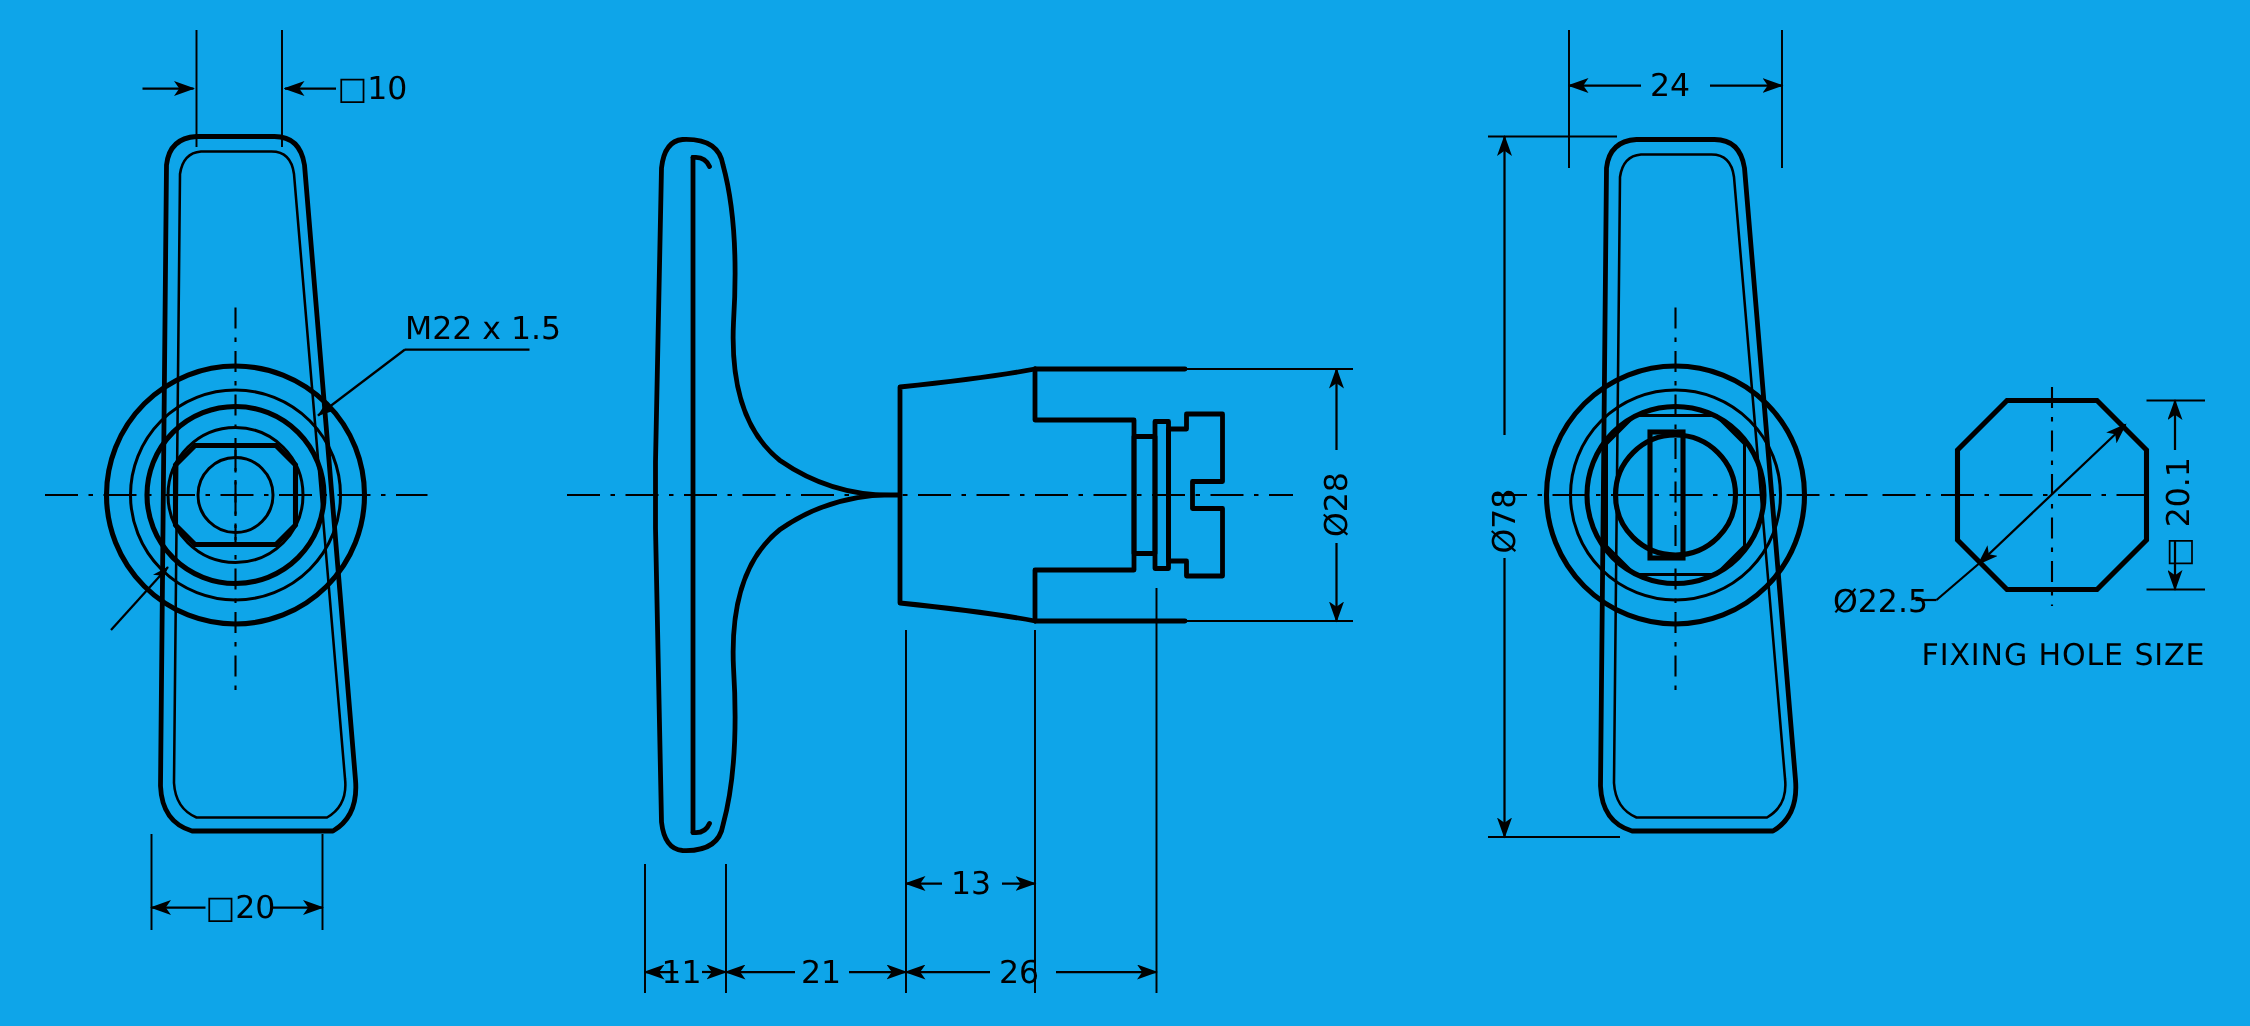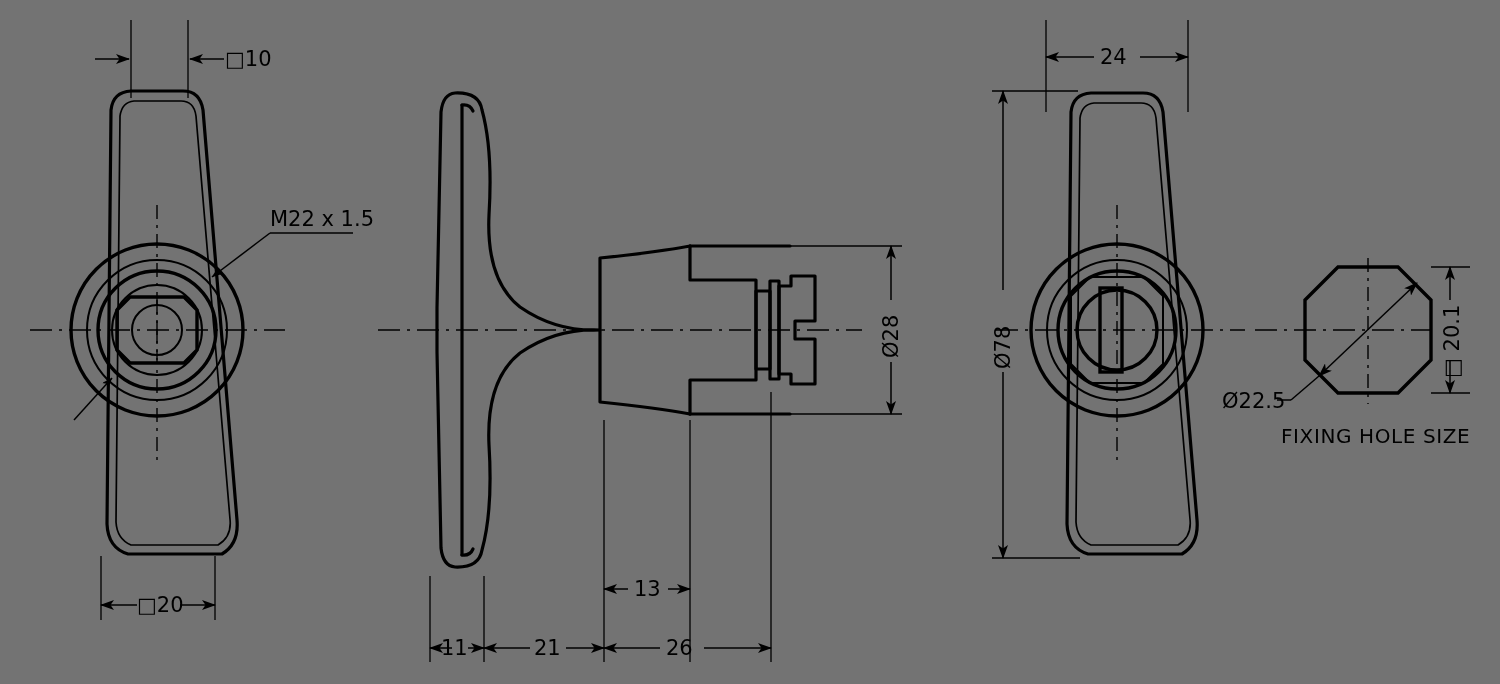--- a/index.html
+++ b/index.html
@@ -1,18 +1,18 @@
 <!DOCTYPE html>
 <html><head>
 <meta charset="utf-8">
 <style>
   html,body{margin:0;padding:0;background:#ffffff;}
   body{width:1500px;height:684px;overflow:hidden;
        font-family:"DejaVu Sans","Liberation Sans",sans-serif;}
-  #stage{position:relative;width:1500px;height:684px;background:#737373;}
+  #stage{position:relative;width:1500px;height:684px;background:#0ea5e9;}
   svg{display:block;}
   .part{fill:none;stroke:#000;stroke-width:3.2;stroke-linejoin:round;stroke-linecap:round;}
   .part-thin{fill:none;stroke:#000;stroke-width:1.7;stroke-linejoin:round;stroke-linecap:round;}
   .circ{fill:none;stroke:#000;stroke-width:3.4;}
   .circ-thin{fill:none;stroke:#000;stroke-width:2.0;}
   .dimline{fill:none;stroke:#000;stroke-width:1.5;}
   .extline{fill:none;stroke:#000;stroke-width:1.3;}
   .leader{fill:none;stroke:#000;stroke-width:1.5;}
   .center{fill:none;stroke:#000;stroke-width:1.4;
           stroke-dasharray:22 7 3 7;}

